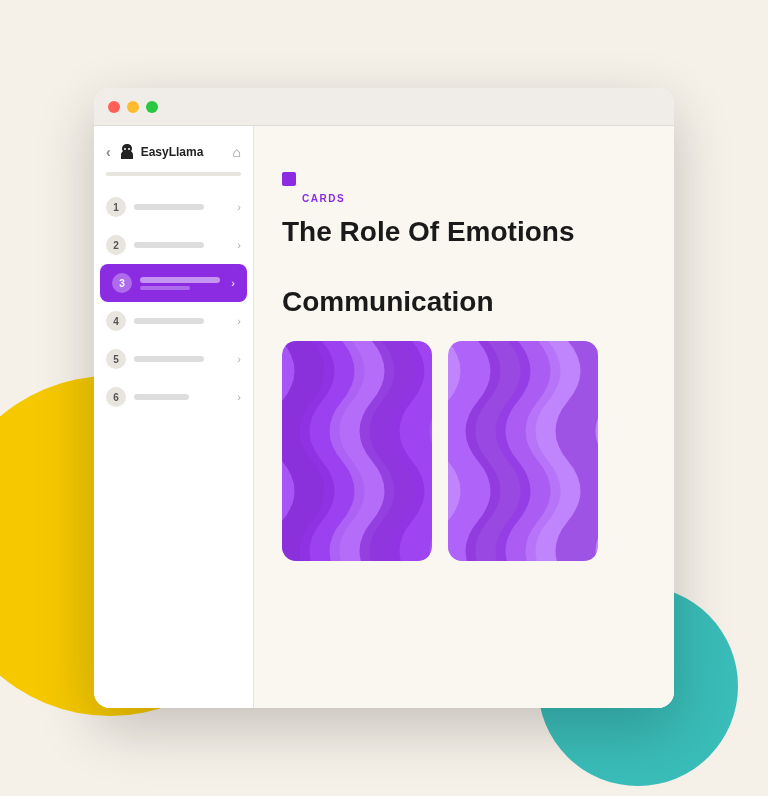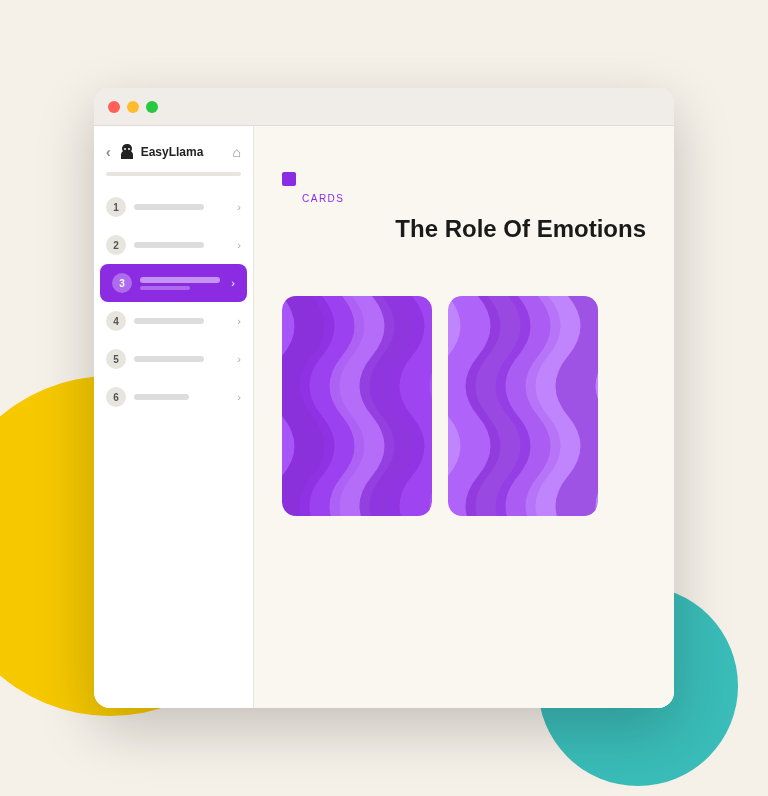--- a/index.html
+++ b/index.html
@@ -230,34 +230,33 @@
 
     .cards-icon {
       width: 14px;
       height: 14px;
       background: #8b2be2;
       border-radius: 2px;
     }
 
     .cards-label {
       font-size: 10px;
-      font-weight: 400;
+      font-weight: 700;
       color: #8b2be2;
       letter-spacing: 1.5px;
       text-transform: uppercase;
       margin-top: 39px;
     }
 
     .main-title {
-      font-size: 24px;
+      font-size: 28px;
       font-weight: 700;
       color: #1a1a1a;
       line-height: 1.25;
       margin-bottom: 22px;
-      text-align: right;
     }
 
     .cards-grid {
       display: flex;
       gap: 16px;
       flex: 1;
     }
 
     .card {
       width: 150px;
@@ -364,20 +363,21 @@
     <div class="main-content">
 
       <div class="cards-badge">
         <div class="cards-icon"></div>
         <span class="cards-label">CARDS</span>
       </div>
 
       <h1 class="main-title">
         <span>The Role Of Emotions</span><br>
         <br>
+        <span>Communication</span>
       </h1>
 
       <div class="cards-grid">
 
         <div class="card">
           <svg class="card-svg" viewBox="0 0 150 220" xmlns="http://www.w3.org/2000/svg">
             <rect width="150" height="220" rx="14" fill="#a855f7"></rect>
 
             <path d="M0 0 Q25 30 0 60 Q-25 90 0 120 Q25 150 0 180 Q-25 210 0 240 L40 240 Q15 210 40 180 Q65 150 40 120 Q15 90 40 60 Q65 30 40 0 Z" fill="#7e22ce" opacity="0.7"></path>
             <path d="M30 0 Q55 30 30 60 Q5 90 30 120 Q55 150 30 180 Q5 210 30 240 L70 240 Q45 210 70 180 Q95 150 70 120 Q45 90 70 60 Q95 30 70 0 Z" fill="#9333ea" opacity="0.6"></path>

